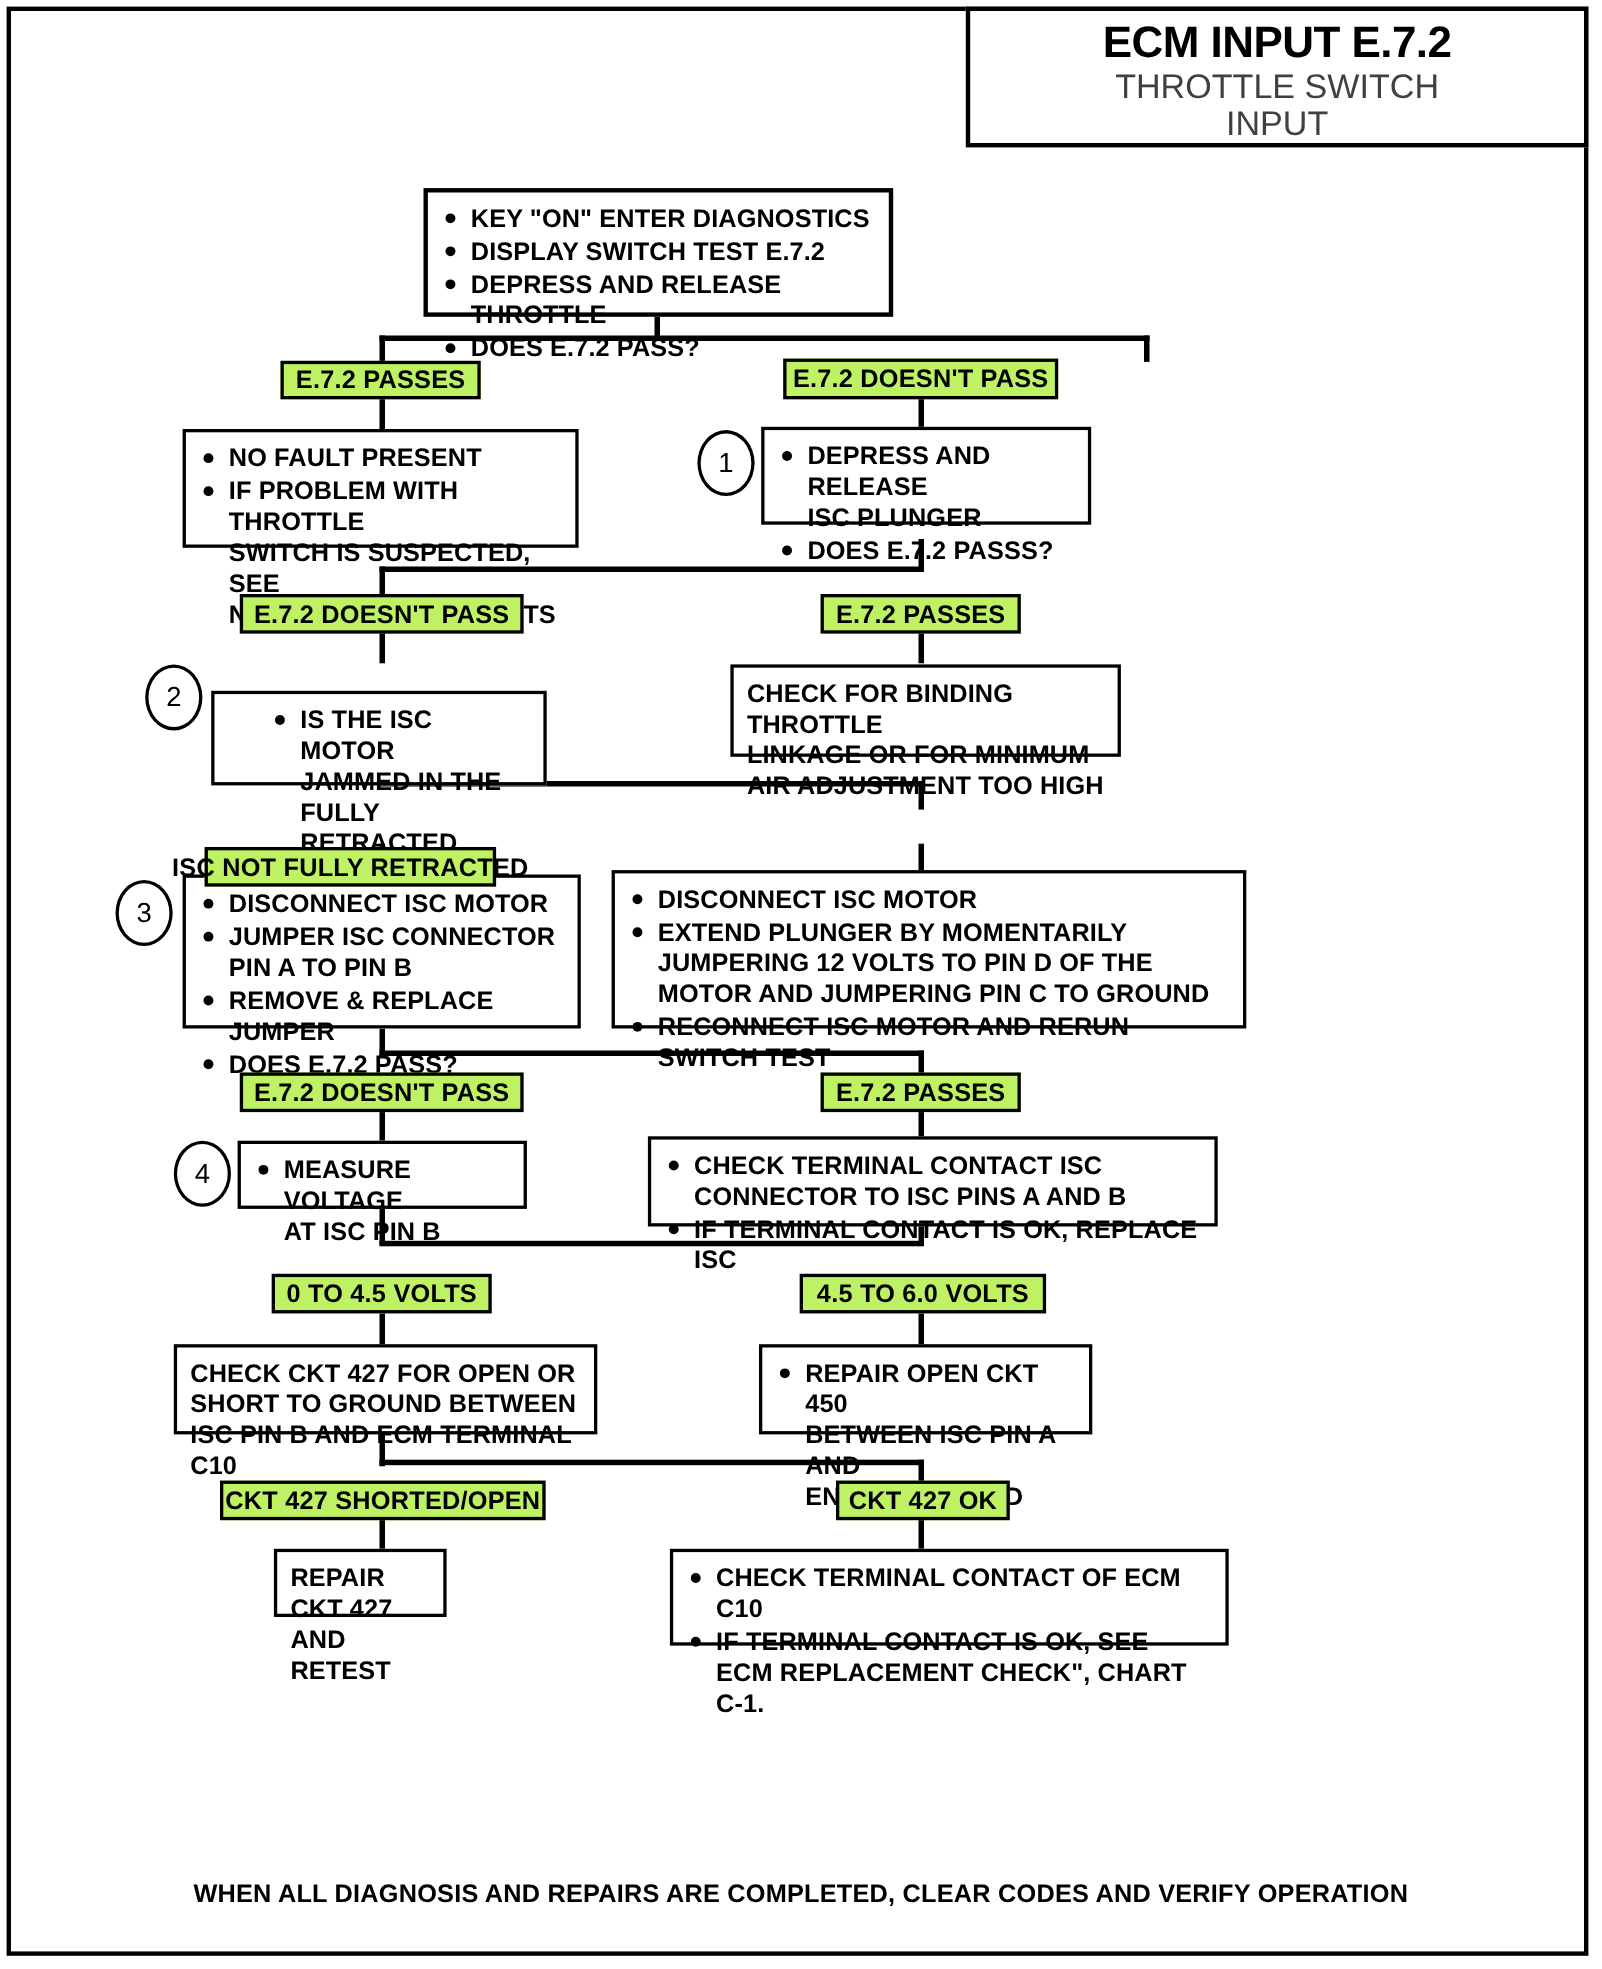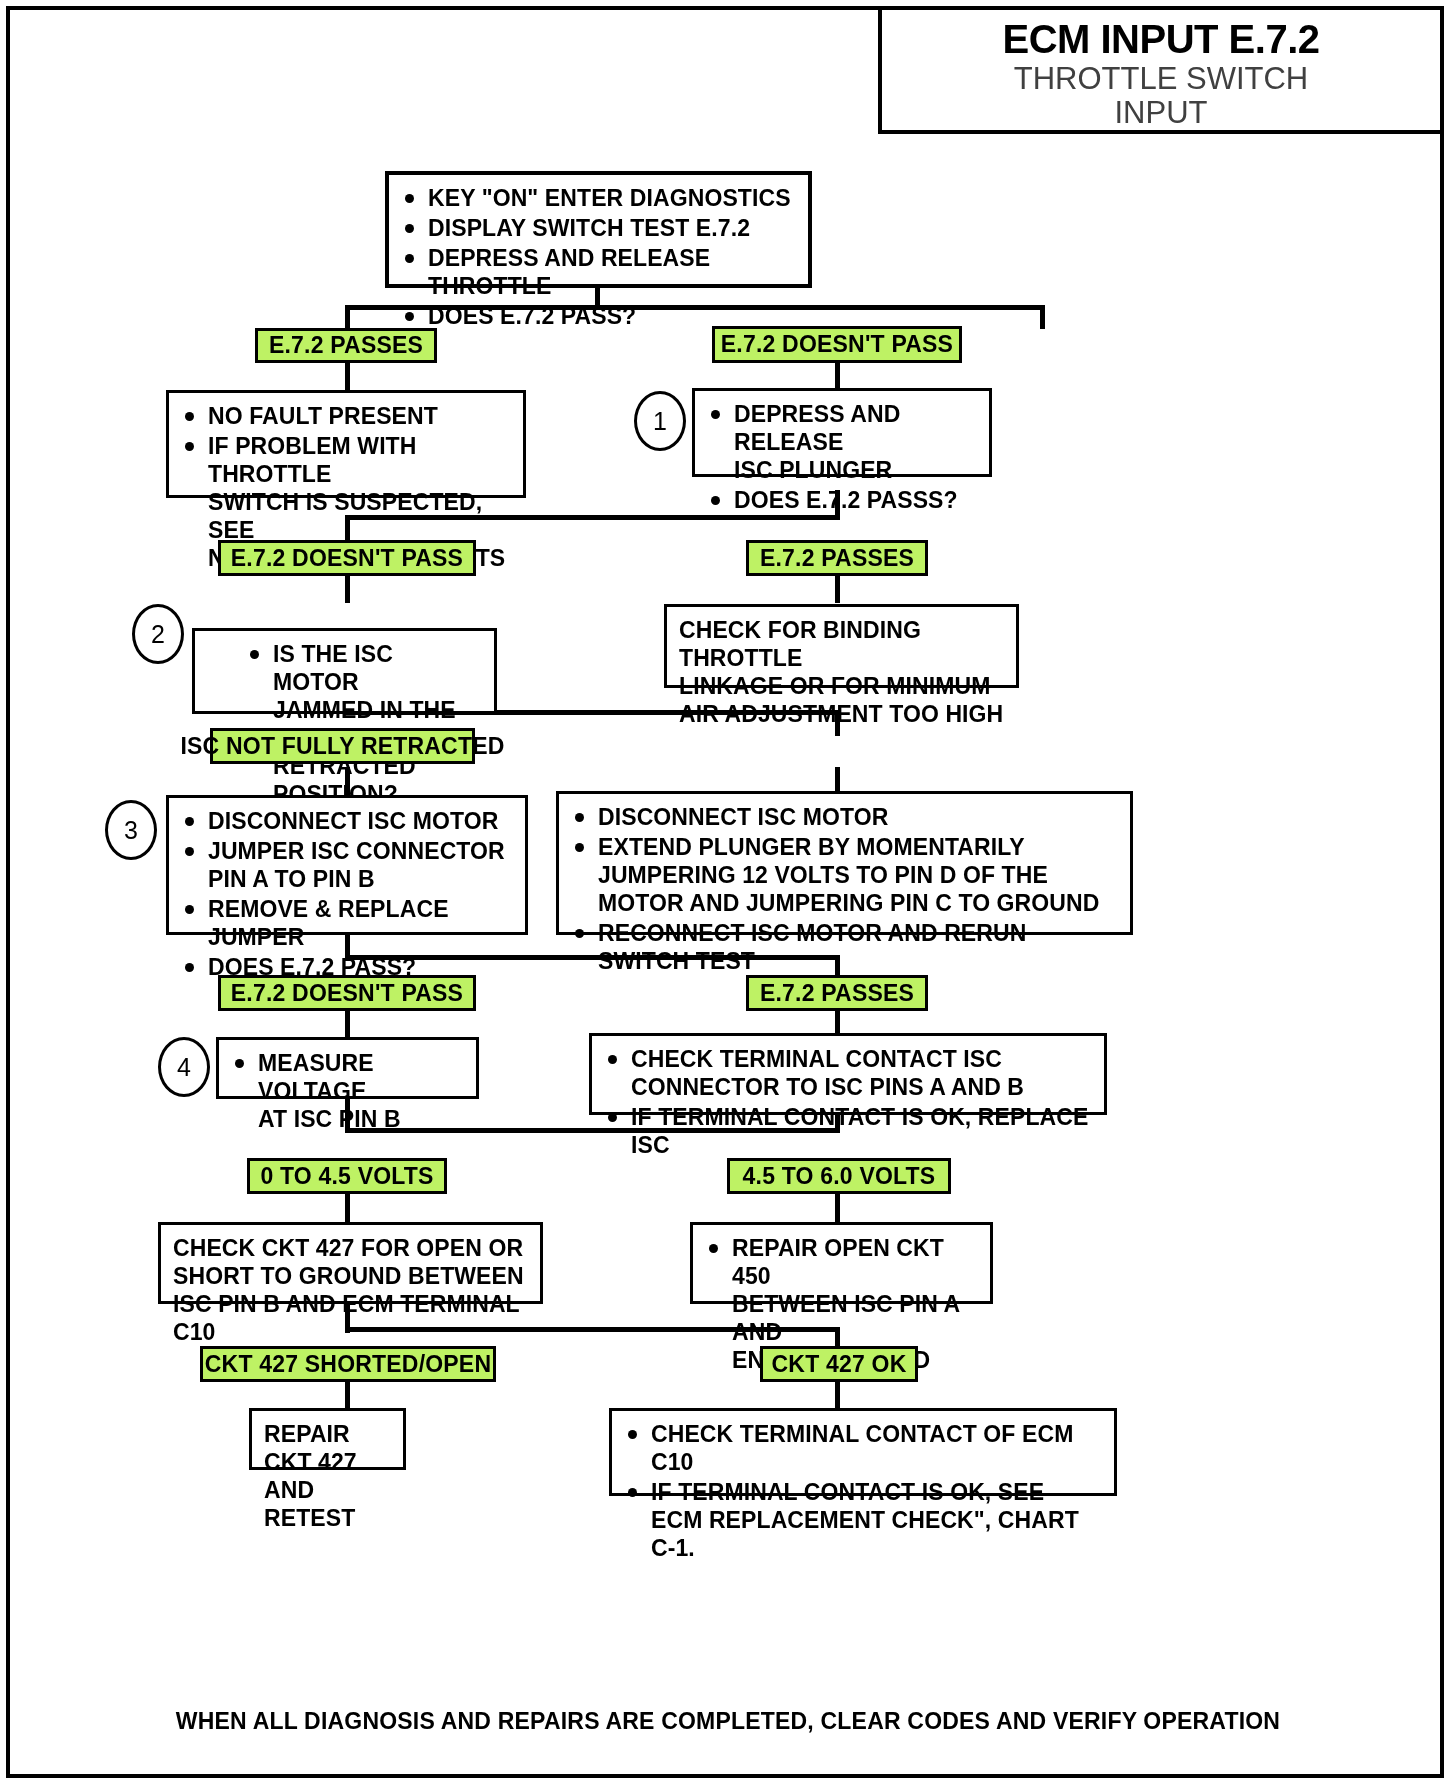--- a/index.html
+++ b/index.html
@@ -262,21 +262,21 @@
   </div>
 
   <div class="node" style="left:664px; top:604px; width:355px; height:84px;">
     <div class="node-body">
       <div class="plainlines">CHECK FOR BINDING THROTTLE
 LINKAGE OR FOR MINIMUM
 AIR ADJUSTMENT TOO HIGH</div>
     </div>
   </div>
 
-  <div class="label-box" style="left:186px; top:728px; width:265px; height:36px;margin-left:24px;">ISC NOT FULLY RETRACTED</div>
+  <div class="label-box" style="left:186px; top:770px; width:265px; height:36px;">ISC NOT FULLY RETRACTED</div>
 
   <div class="step-circle" style="left:105px; top:800px;">3</div>
   <div class="node" style="left:166px; top:795px; width:362px; height:140px;">
     <div class="node-body">
       <ul class="bullets">
         <li>DISCONNECT ISC MOTOR</li>
         <li>JUMPER ISC CONNECTOR
 PIN A TO PIN B</li>
         <li>REMOVE &amp; REPLACE JUMPER</li>
         <li>DOES E.7.2 PASS?</li>

